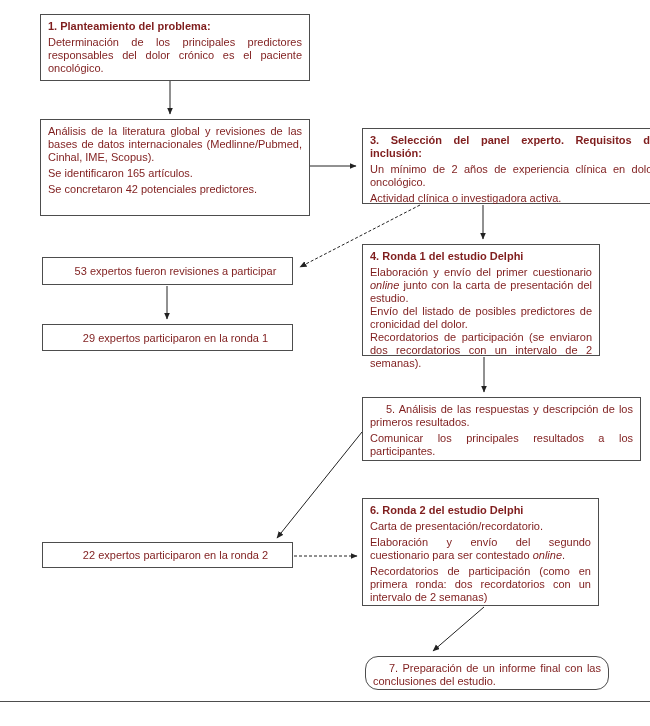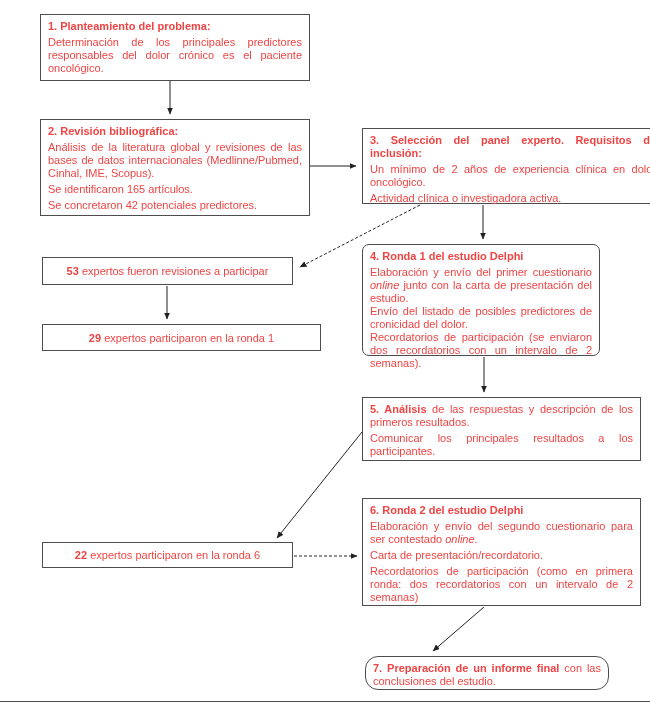--- a/index.html
+++ b/index.html
@@ -1,45 +1,45 @@
 <!DOCTYPE html>
 <html><head>
 <meta charset="utf-8">
 <style>
   html,body{margin:0;padding:0;background:#ffffff;}
   .canvas{
     position:relative;width:650px;height:726px;background:#ffffff;
-    font-family:"Liberation Sans",sans-serif;color:#ef4444;overflow:hidden;
+    font-family:"Liberation Sans",sans-serif;color:#7f1d1d;overflow:hidden;
   }
   .connectors{position:absolute;left:0;top:0;width:650px;height:726px;pointer-events:none;}
   .box{
     position:absolute;box-sizing:border-box;background:#ffffff;
     border:1px solid #4d4d4d;padding:5px 7px 4px 7px;
     font-size:11px;line-height:13px;text-align:justify;
   }
   .box p{margin:0 0 3px 0;}
   .box p:last-child{margin-bottom:0;}
   .box .title{font-weight:bold;margin:0 0 3px 0;}
   .mini{
     display:flex;align-items:center;justify-content:center;
     text-align:center;padding:2px 4px;line-height:12px;
   }
   .mini b{margin-right:0;}
   i{}
-  b{font-weight:bold;}
+  b{font-weight:normal;margin-left:16px;}
   
   .b1{left:40px;top:14px;width:270px;height:67px;}
   .b2{left:40px;top:119px;width:270px;height:97px;}
   .b3{left:362px;top:128px;width:302px;height:76px;}
-  .b4{left:362px;top:244px;width:238px;height:112px;border-radius:7px;}
+  .b4{left:362px;top:244px;width:238px;height:112px;}
   .b5{left:362px;top:397px;width:279px;height:64px;}
-  .b6{left:362px;top:498px;width:279px;height:108px;}
+  .b6{left:362px;top:498px;width:237px;height:108px;}
   .b7{left:365px;top:656px;width:244px;height:34px;border-radius:13px;}
   .m53{left:42px;top:257px;width:251px;height:28px;}
-  .m29{left:42px;top:324px;width:279px;height:27px;}
+  .m29{left:42px;top:324px;width:251px;height:27px;}
   .m22{left:42px;top:542px;width:251px;height:26px;}
   .caption-rule{position:absolute;left:0;top:701px;width:650px;border-top:1px solid #4d4d4d;}
   .caption{position:absolute;left:2px;top:736px;font-size:12px;}
 </style>
 </head>
 <body>
 
 <div class="canvas">
 
   <svg class="connectors" width="650" height="726" viewBox="0 0 650 726" xmlns="http://www.w3.org/2000/svg">
@@ -58,21 +58,20 @@
     <line x1="294" y1="556" x2="357" y2="556" stroke="#222222" stroke-width="1" stroke-dasharray="3 2" marker-end="url(#ah)"></line>
     <line x1="484" y1="607" x2="433" y2="651" stroke="#222222" stroke-width="1" marker-end="url(#ah)"></line>
   </svg>
 
   <div class="box b1">
     <div class="title">1. Planteamiento del problema:</div>
     <p>Determinación de los principales predictores responsables del dolor crónico es el paciente oncológico.</p>
   </div>
 
   <div class="box b2">
-    <div class="title">2. Revisión bibliográfica:</div>
     <p>Análisis de la literatura global y revisiones de las bases de datos internacionales (Medlinne/Pubmed, Cinhal, IME, Scopus).</p>
     <p>Se identificaron 165 artículos.</p>
     <p>Se concretaron 42 potenciales predictores.</p>
   </div>
 
   <div class="box b3">
     <div class="title">3. Selección del panel experto. Requisitos de inclusión:</div>
     <p style="margin-bottom:3px">Un mínimo de 2 años de experiencia clínica en dolor oncológico.</p>
     <p>Actividad clínica o investigadora activa.</p>
   </div>
@@ -84,39 +83,39 @@
     <p>Recordatorios de participación (se enviaron dos recordatorios con un intervalo de 2 semanas).</p>
   </div>
 
   <div class="box b5">
     <p><b>5. Análisis</b><span> de las respuestas y descripción de los primeros resultados.</span></p>
     <p>Comunicar los principales resultados a los participantes.</p>
   </div>
 
   <div class="box b6">
     <div class="title">6. Ronda 2 del estudio Delphi</div>
+    <p>Carta de presentación/recordatorio.</p>
     <p><span>Elaboración y envío del segundo cuestionario para ser contestado </span><i>online</i><span>.</span></p>
-    <p>Carta de presentación/recordatorio.</p>
     <p>Recordatorios de participación (como en primera ronda: dos recordatorios con un intervalo de 2 semanas)</p>
   </div>
 
   <div class="box b7">
     <p><b>7. Preparación de un informe final</b><span> con las conclusiones del estudio.</span></p>
   </div>
 
   <div class="box mini m53">
     <span><b>53</b><span> expertos fueron revisiones a participar</span></span>
   </div>
 
   <div class="box mini m29">
     <span><b>29</b><span> expertos participaron en la ronda 1</span></span>
   </div>
 
   <div class="box mini m22">
-    <span><b>22</b><span> expertos participaron en la ronda 6</span></span>
+    <span><b>22</b><span> expertos participaron en la ronda 2</span></span>
   </div>
 
   <div class="caption-rule"></div>
   <div class="caption">
     <b>Fig. 1.</b><span> Pasos del estudio Delphi.</span>
   </div>
 
 </div>
 
 </body></html>

